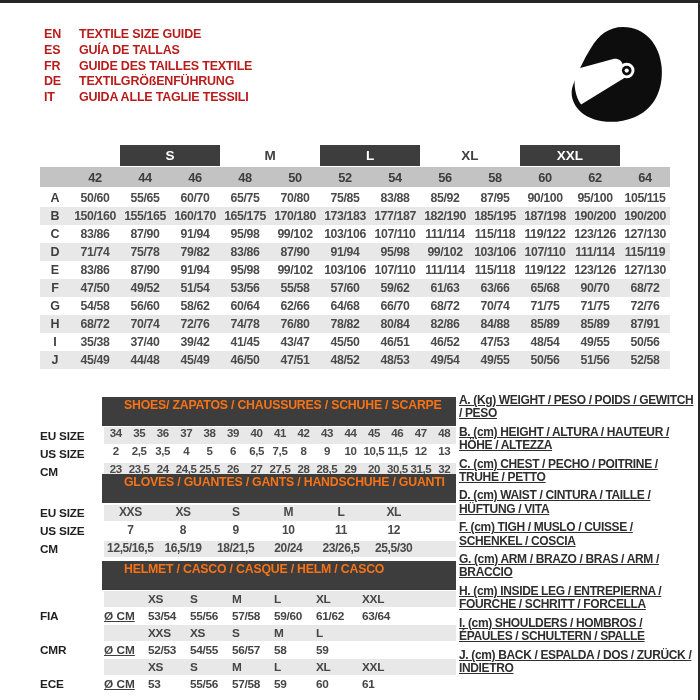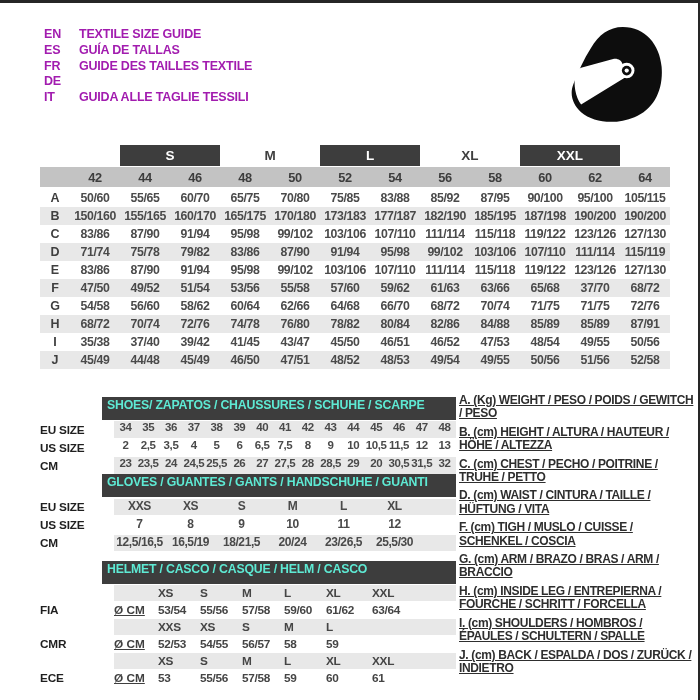--- a/index.html
+++ b/index.html
@@ -4,21 +4,21 @@
 <style>
   html,body{margin:0;padding:0;background:#ffffff;}
   .page{
     position:relative;width:700px;height:700px;box-sizing:border-box;
     background:#fff;overflow:hidden;
     font-family:"Liberation Sans","DejaVu Sans",sans-serif;
     border-top:3px solid #262626;border-right:2px solid #262626;
     color:#3c3c3c;
   }
   
-  .langs{position:absolute;left:44px;top:24px;font-weight:bold;font-size:12.5px;color:#a21caf;letter-spacing:-0.2px;}
+  .langs{position:absolute;left:44px;top:24px;font-weight:bold;font-size:12.5px;color:#b91c1c;letter-spacing:-0.2px;}
   .lang-row{display:flex;line-height:15.8px;}
   .lang-code{width:35px;}
   
   .helmet-svg{position:absolute;left:568px;top:22px;width:98px;height:97px;}
   
   .textile{position:absolute;left:40px;top:142px;width:630px;font-weight:bold;}
   .t-row{display:flex;align-items:center;}
   .group-row{height:21px;margin-bottom:1px;}
   .group-cell{display:flex;align-items:center;justify-content:center;font-size:13.5px;color:#3f3f3f;height:21px;box-sizing:border-box;}
   .group-dark{background:#3d3d3d;color:#ffffff;}
@@ -26,24 +26,24 @@
   .data-row{height:18px;}
   .shaded{background:#e8e8e8;}
   .letter{width:30px;text-align:center;font-size:12.5px;color:#3f3f3f;}
   .dcol{width:50px;text-align:center;font-size:12.3px;letter-spacing:-0.4px;color:#4a4a4a;}
   .size-row .dcol{color:#3d3d3d;font-size:12.8px;}
   
   .sub{position:absolute;left:40px;width:416px;font-weight:bold;}
   .shoes{top:394px;}
   .gloves{top:471px;}
   .helmets{top:558px;}
-  .sub-bar{margin-left:62px;background:#3d3d3d;color:#5eead4;font-size:12.3px;height:23px;line-height:17px;
-           padding-left:5px;letter-spacing:-0.2px;white-space:nowrap;box-sizing:border-box;}
+  .sub-bar{margin-left:62px;background:#3d3d3d;color:#f97316;font-size:12.3px;height:29px;line-height:17px;
+           padding-left:22px;letter-spacing:-0.2px;white-space:nowrap;box-sizing:border-box;}
   .sub-row{display:flex;align-items:center;height:17px;margin-top:1px;}
-  .sub-label{width:74px;font-size:11.8px;color:#1f1f1f;letter-spacing:-0.2px;}
+  .sub-label{width:64px;font-size:11.8px;color:#1f1f1f;letter-spacing:-0.2px;}
   .sub-cells{flex:1;display:flex;height:100%;}
   .scell{flex:1;text-align:center;font-size:11.5px;letter-spacing:-0.4px;color:#4a4a4a;}
   .gloves .scell{font-size:12px;}
   .gloves .sub-cells{padding-right:36px;}
   .gloves .sub-row{height:16px;margin-top:2px;}
   
   .helmets .sub-row{height:16px;margin-top:1px;}
   .h-size-row{height:14px;margin-top:4px;}
   .h-cells{display:flex;align-items:center;height:100%;flex:1;}
   .h-unit{width:44px;font-size:11.8px;color:#3f3f3f;text-align:left;text-decoration:underline;}
@@ -68,20 +68,21 @@
       <div class="lang-row">
         <div class="lang-code">ES</div>
         <div class="lang-text">GUÍA DE TALLAS</div>
       </div>
       <div class="lang-row">
         <div class="lang-code">FR</div>
         <div class="lang-text">GUIDE DES TAILLES TEXTILE</div>
       </div>
       <div class="lang-row">
         <div class="lang-code">DE</div>
+        <div class="lang-text">TEXTILGRÖßENFÜHRUNG</div>
       </div>
       <div class="lang-row">
         <div class="lang-code">IT</div>
         <div class="lang-text">GUIDA ALLE TAGLIE TESSILI</div>
       </div>
     </div>
 
   <svg class="helmet-svg" viewBox="0 0 100 100" aria-hidden="true">
     <path d="M56 2 C79 2 94 20 96 43 C98 67 88 87 68 95 C49 103 26 101 13 90 C4 82 1 71 5 61 C10 48 16 35 23 24 C31 10 42 2 56 2 Z" fill="#0d0d0d"></path>
     <path d="M7 51 C5 61 7 74 13 82 L60 53 L56 41 C55 36 50 34 46 35 L13 44 C10 45 8 47 7 51 Z" fill="#ffffff"></path>
@@ -195,21 +196,21 @@
         <div class="dcol">47/50</div>
         <div class="dcol">49/52</div>
         <div class="dcol">51/54</div>
         <div class="dcol">53/56</div>
         <div class="dcol">55/58</div>
         <div class="dcol">57/60</div>
         <div class="dcol">59/62</div>
         <div class="dcol">61/63</div>
         <div class="dcol">63/66</div>
         <div class="dcol">65/68</div>
-        <div class="dcol">37/70</div>
+        <div class="dcol">90/70</div>
         <div class="dcol">68/72</div>
       </div>
       <div class="t-row data-row">
         <div class="letter">G</div>
         <div class="dcol">54/58</div>
         <div class="dcol">56/60</div>
         <div class="dcol">58/62</div>
         <div class="dcol">60/64</div>
         <div class="dcol">62/66</div>
         <div class="dcol">64/68</div>

